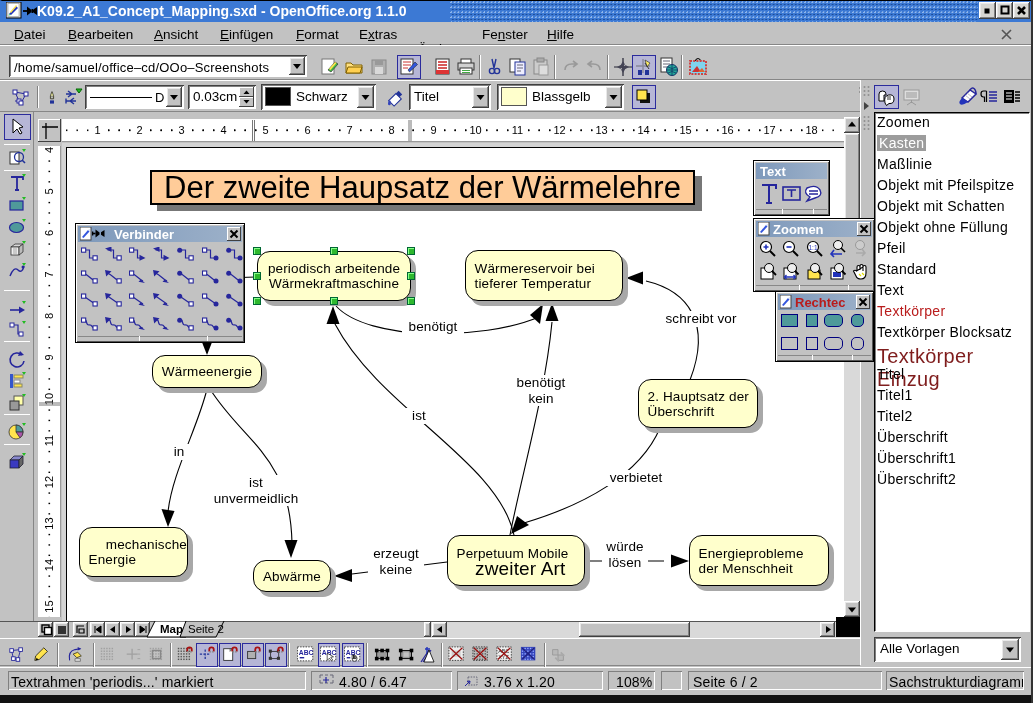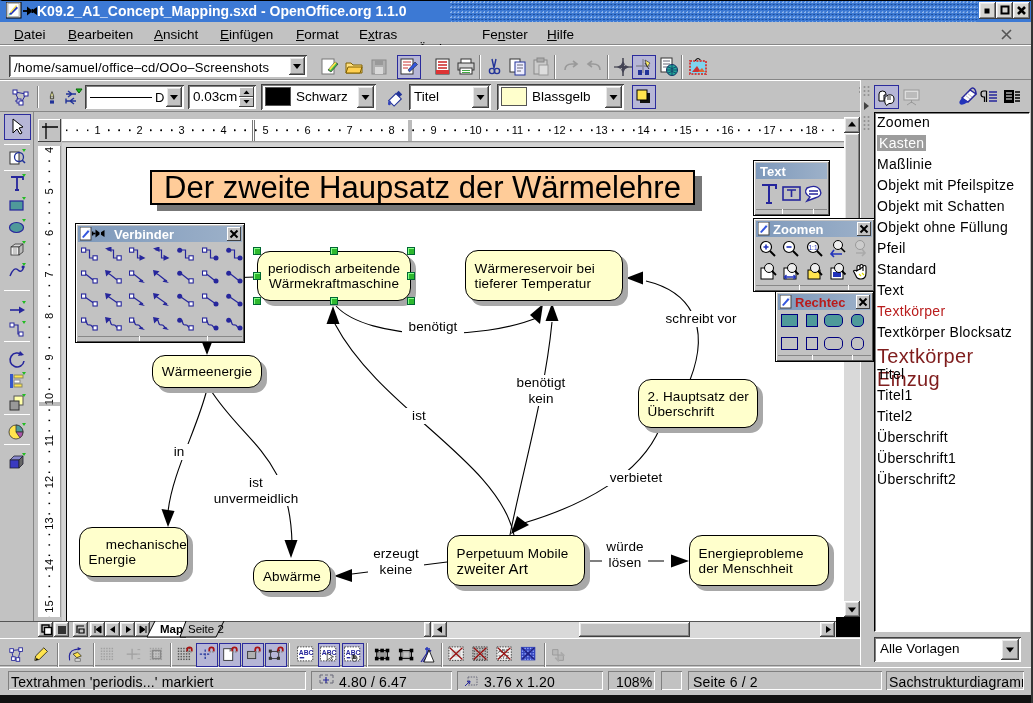--- a/index.html
+++ b/index.html
@@ -538,21 +538,21 @@
   </div>
 <div class="a" style="left:79px;top:527px;width:109px;height:50px;background:#ffffcc;border:1.2px solid #000;border-radius:13px;box-shadow:5px 5px 0 #a8a8a8;display:flex;flex-direction:column;justify-content:center;padding-left:8.5px;">
     <div style="font-size:13.5px;line-height:15px;letter-spacing:0.15px;text-align:right;white-space:nowrap">mechanische</div>
     <div style="font-size:13.5px;line-height:15px;letter-spacing:0.15px;text-align:left;white-space:nowrap">Energie</div>
   </div>
 <div class="a" style="left:253px;top:560px;width:78px;height:32px;background:#ffffcc;border:1.2px solid #000;border-radius:13px;box-shadow:5px 5px 0 #a8a8a8;display:flex;flex-direction:column;justify-content:center;">
     <div style="font-size:13.5px;line-height:15px;letter-spacing:0.15px;text-align:center;white-space:nowrap">Abwärme</div>
   </div>
 <div class="a" style="left:447px;top:535px;width:138px;height:51px;background:#ffffcc;border:1.2px solid #000;border-radius:13px;box-shadow:5px 5px 0 #a8a8a8;display:flex;flex-direction:column;justify-content:center;padding-left:8.5px;">
     <div style="font-size:13.5px;line-height:15px;letter-spacing:0.15px;text-align:left;white-space:nowrap">Perpetuum Mobile</div>
-    <div style="font-size:15px;line-height:15px;letter-spacing:0.15px;text-align:left;white-space:nowrap">zweiter Art</div>
+    <div style="font-size:19px;line-height:15px;letter-spacing:0.15px;text-align:center;white-space:nowrap">zweiter Art</div>
   </div>
 <div class="a" style="left:689px;top:535px;width:140px;height:51px;background:#ffffcc;border:1.2px solid #000;border-radius:13px;box-shadow:5px 5px 0 #a8a8a8;display:flex;flex-direction:column;justify-content:center;padding-left:8.5px;">
     <div style="font-size:13.5px;line-height:15px;letter-spacing:0.15px;text-align:left;white-space:nowrap">Energieprobleme</div>
     <div style="font-size:13.5px;line-height:15px;letter-spacing:0.15px;text-align:left;white-space:nowrap">der Menschheit</div>
   </div>
 <div class="a" style="left:253px;top:247px;width:8px;height:8px;background:#2eb82e;border:1px solid #063;box-shadow:inset 1px 1px 0 #8f8"></div>
 <div class="a" style="left:253px;top:272px;width:8px;height:8px;background:#2eb82e;border:1px solid #063;box-shadow:inset 1px 1px 0 #8f8"></div>
 <div class="a" style="left:253px;top:297px;width:8px;height:8px;background:#2eb82e;border:1px solid #063;box-shadow:inset 1px 1px 0 #8f8"></div>
 <div class="a" style="left:330px;top:247px;width:8px;height:8px;background:#2eb82e;border:1px solid #063;box-shadow:inset 1px 1px 0 #8f8"></div>
 <div class="a" style="left:330px;top:297px;width:8px;height:8px;background:#2eb82e;border:1px solid #063;box-shadow:inset 1px 1px 0 #8f8"></div>

